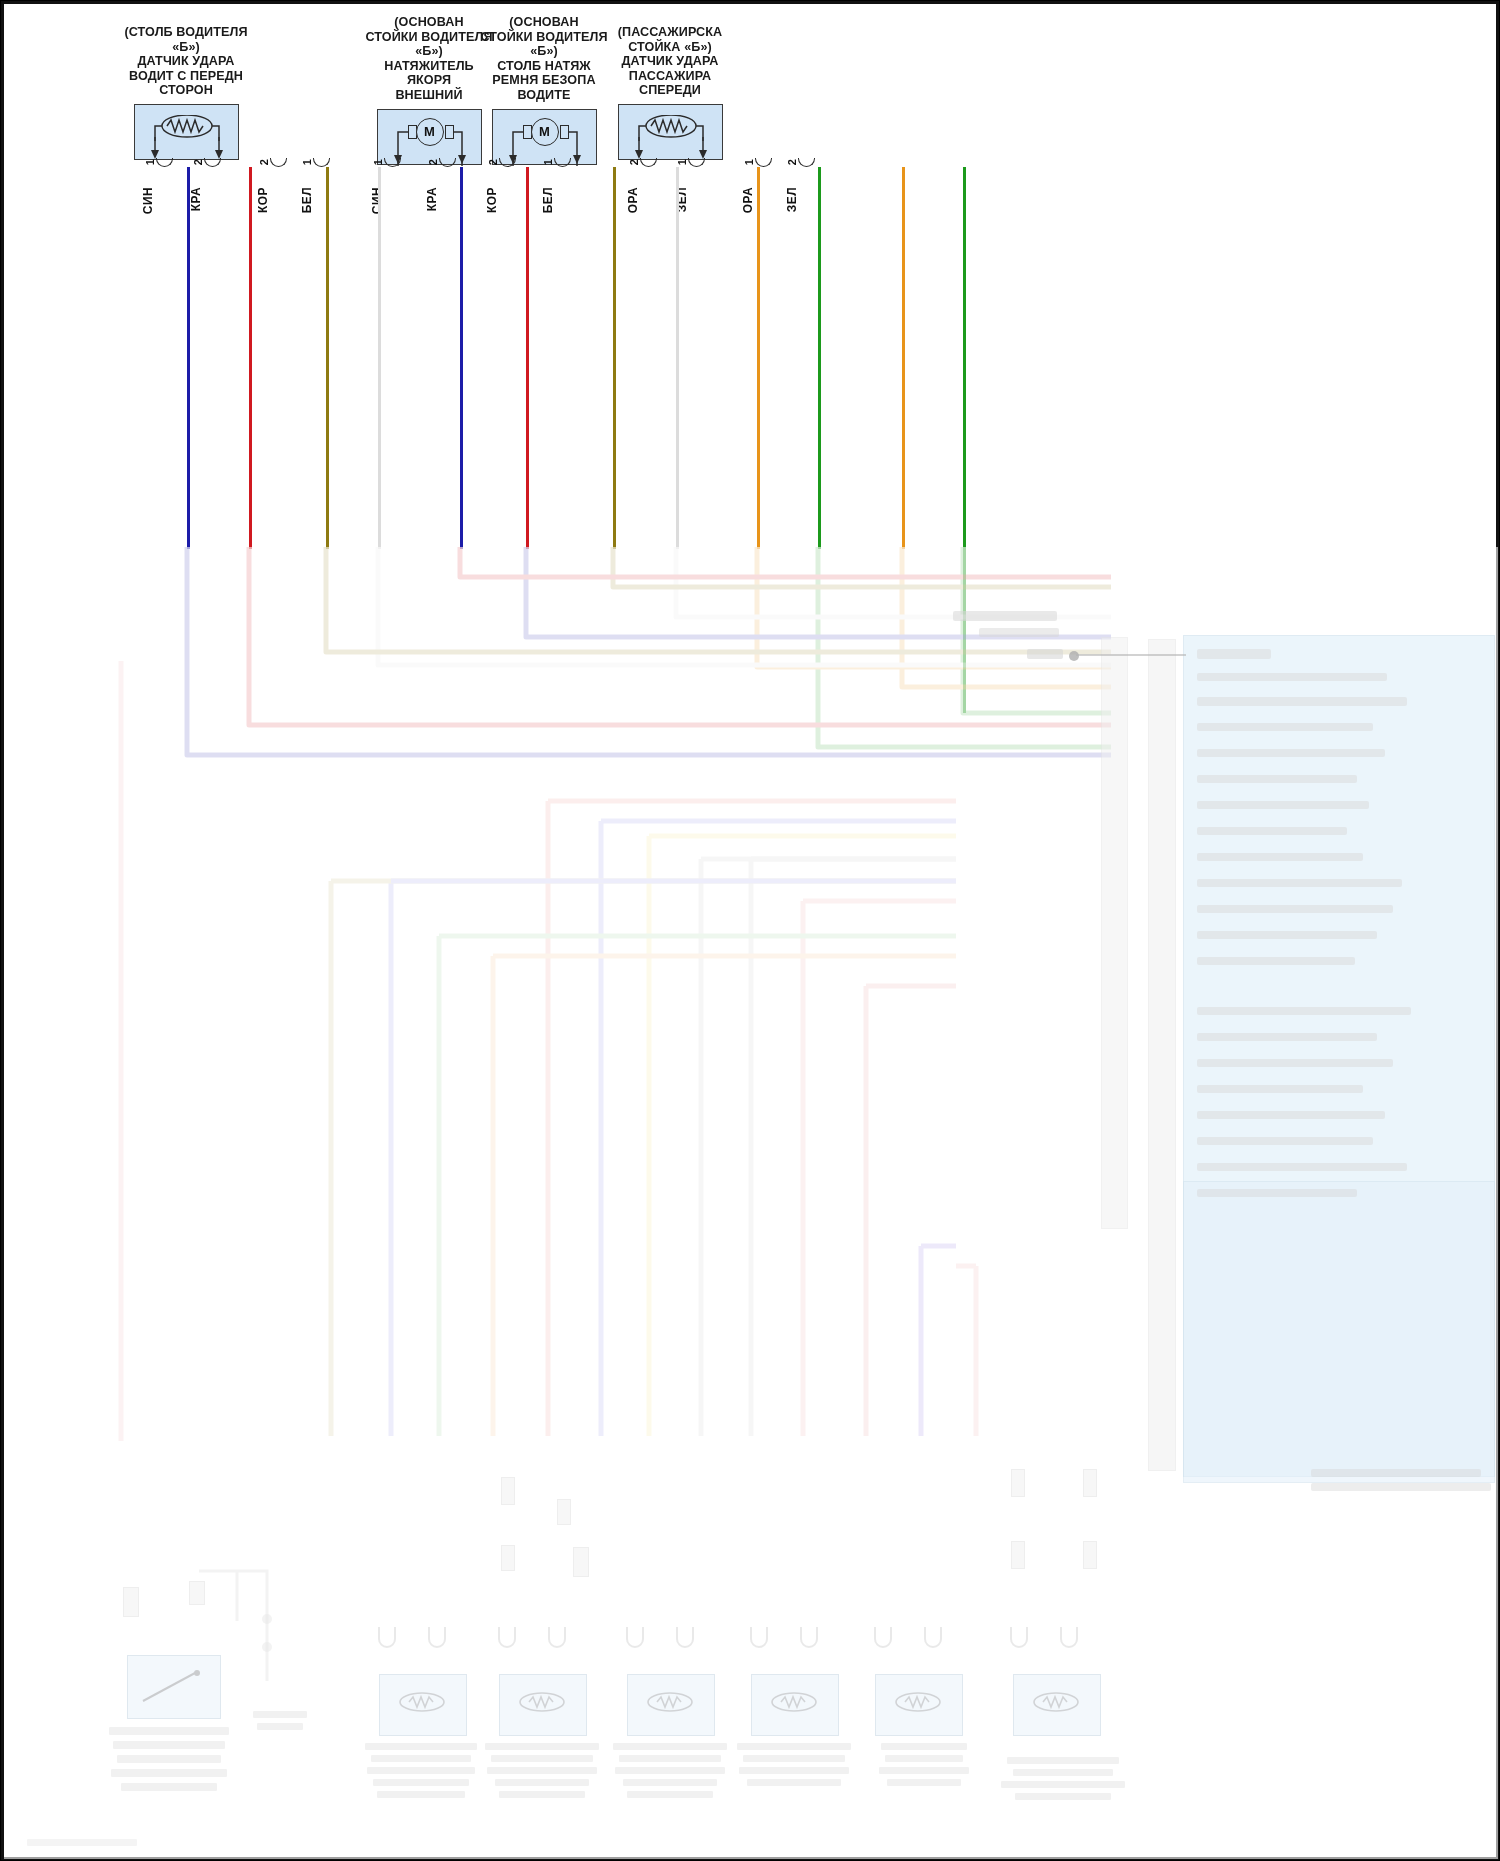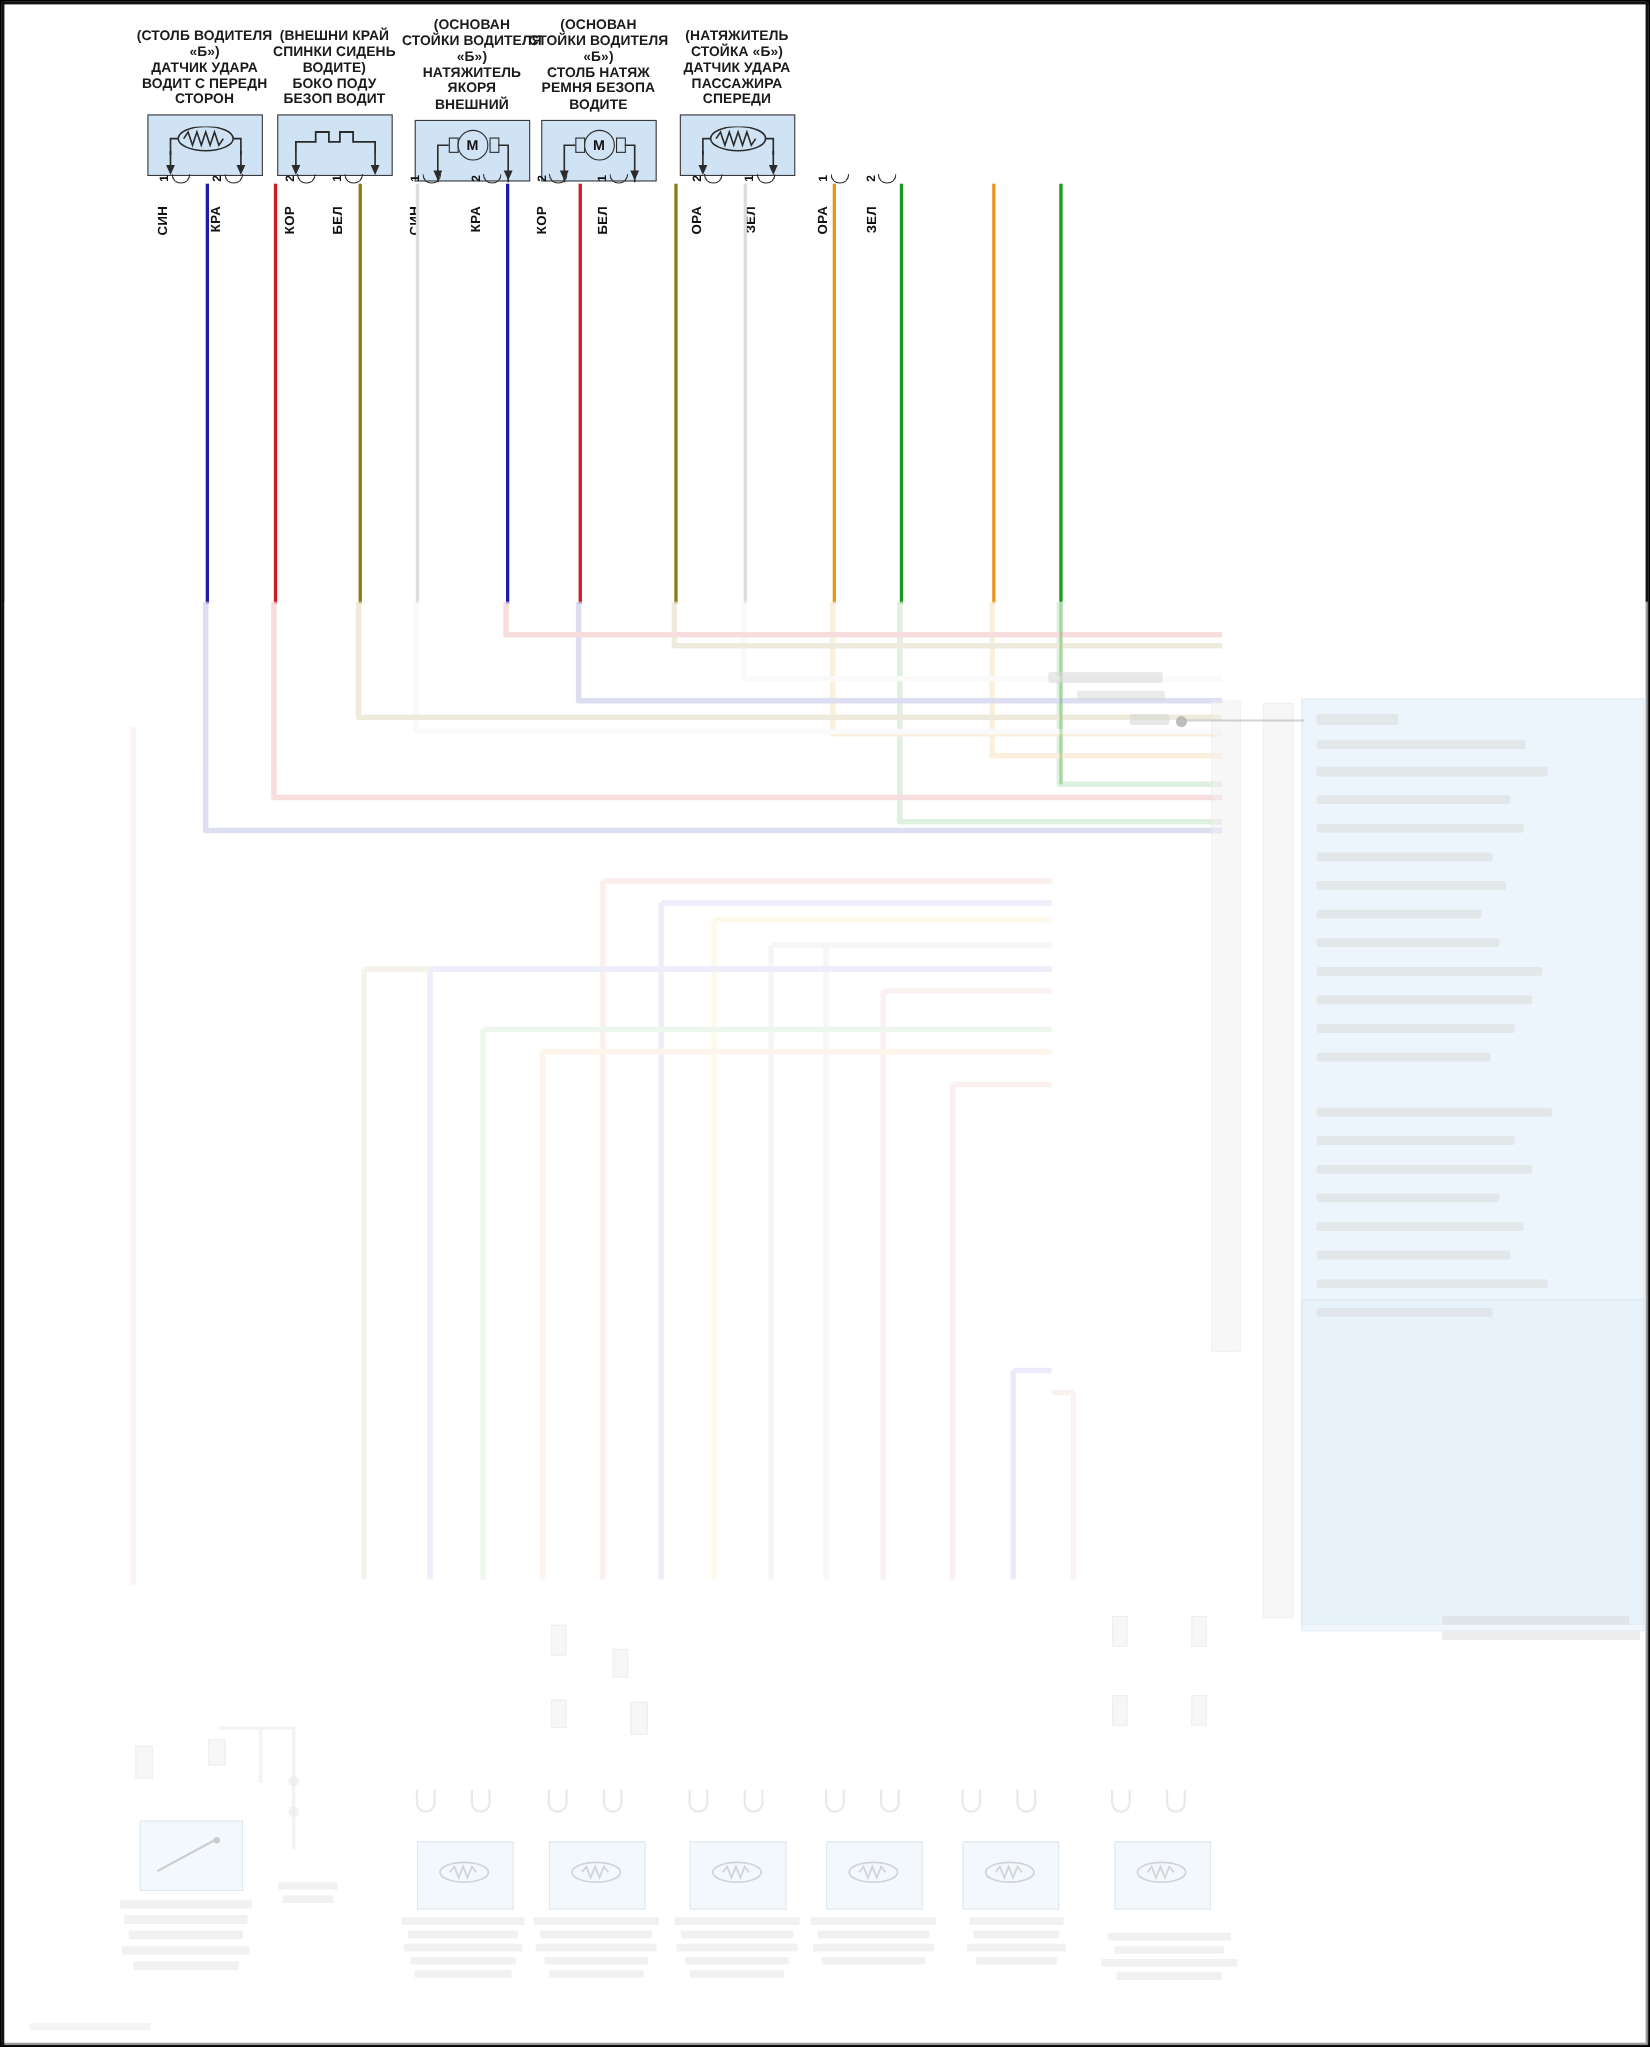--- a/index.html
+++ b/index.html
@@ -113,40 +113,20 @@
       </svg>
     </div>
   </div>
   <div class="conn-cup" style="left:155px;top:157px;"></div>
   <div class="conn-cup" style="left:203px;top:157px;"></div>
   <div class="pinnum" style="left:143px;top:158px;">1</div>
   <div class="pinnum" style="left:191px;top:158px;">2</div>
   <div class="wirelabel" style="left:140px;top:186px;">СИН</div>
   <div class="wirelabel" style="left:188px;top:186px;">КРА</div>
 
-  <div class="comp" style="left:228px;top:24px;">
-    <div class="cap">(ВНЕШНИ КРАЙ
-СПИНКИ СИДЕНЬ
-ВОДИТЕ)</div>
-    <div class="cap">БОКО ПОДУ
-БЕЗОП ВОДИТ</div>
-    <div class="box">
-      <div class="sym-step">
-        <svg width="76" height="24" viewBox="0 0 76 24">
-          <polyline points="2,24 2,14 20,14 20,5 32,5 32,14 42,14 42,5 54,5 54,14 74,14 74,24" fill="none" stroke="#2b2b2b" stroke-width="1.6"></polyline>
-        </svg>
-      </div>
-      <svg style="position:absolute;left:0;top:32px;" width="105" height="24">
-        <line x1="16" y1="2" x2="16" y2="15" stroke="#2b2b2b" stroke-width="1.5"></line>
-        <polygon points="12,13 20,13 16,22" fill="#2b2b2b"></polygon>
-        <line x1="88" y1="2" x2="88" y2="15" stroke="#2b2b2b" stroke-width="1.5"></line>
-        <polygon points="84,13 92,13 88,22" fill="#2b2b2b"></polygon>
-      </svg>
-    </div>
-  </div>
   <div class="conn-cup" style="left:269px;top:157px;"></div>
   <div class="conn-cup" style="left:312px;top:157px;"></div>
   <div class="pinnum" style="left:257px;top:158px;">2</div>
   <div class="pinnum" style="left:300px;top:158px;">1</div>
   <div class="wirelabel" style="left:255px;top:186px;">КОР</div>
   <div class="wirelabel" style="left:299px;top:186px;">БЕЛ</div>
 
   <div class="comp" style="left:353px;top:14px;">
     <div class="cap">(ОСНОВАН
 СТОЙКИ ВОДИТЕЛЯ
@@ -197,21 +177,21 @@
     </div>
   </div>
   <div class="conn-cup" style="left:498px;top:157px;"></div>
   <div class="conn-cup" style="left:553px;top:157px;"></div>
   <div class="pinnum" style="left:486px;top:158px;">2</div>
   <div class="pinnum" style="left:541px;top:158px;">1</div>
   <div class="wirelabel" style="left:484px;top:186px;">КОР</div>
   <div class="wirelabel" style="left:540px;top:186px;">БЕЛ</div>
 
   <div class="comp" style="left:594px;top:24px;">
-    <div class="cap">(НАТЯЖИТЕЛЬ
+    <div class="cap">(ПАССАЖИРСКА
 СТОЙКА «Б»)</div>
     <div class="cap">ДАТЧИК УДАРА
 ПАССАЖИРА
 СПЕРЕДИ</div>
     <div class="box">
       <div class="sym-res">
         <svg width="68" height="26" viewBox="0 0 68 26">
           <ellipse cx="34" cy="11" rx="25" ry="11" fill="none" stroke="#2b2b2b" stroke-width="1.4"></ellipse>
           <polyline points="14,11 18,5 22,17 26,5 30,17 34,5 38,17 42,5 46,17 50,11" fill="none" stroke="#2b2b2b" stroke-width="1.5"></polyline>
           <polyline points="9,11 2,11 2,26" fill="none" stroke="#2b2b2b" stroke-width="1.5"></polyline>

